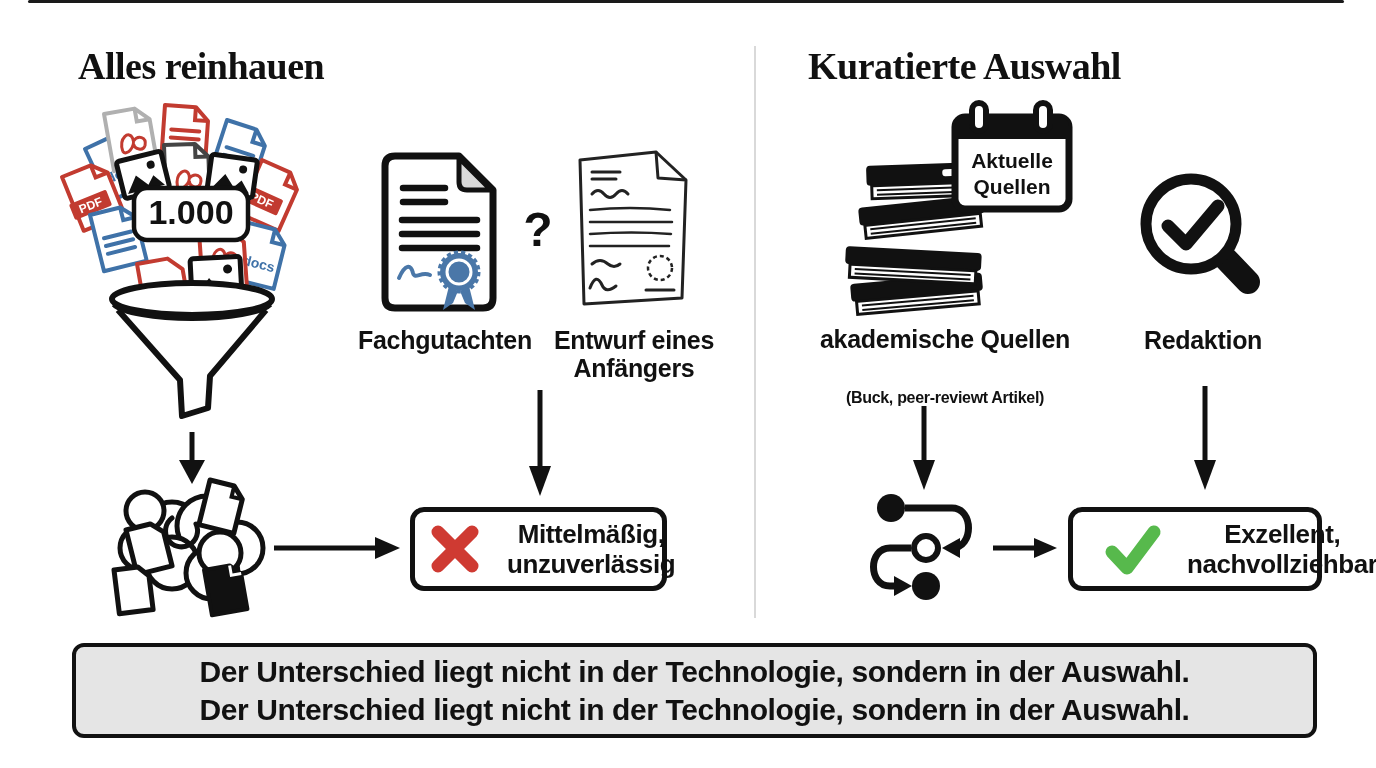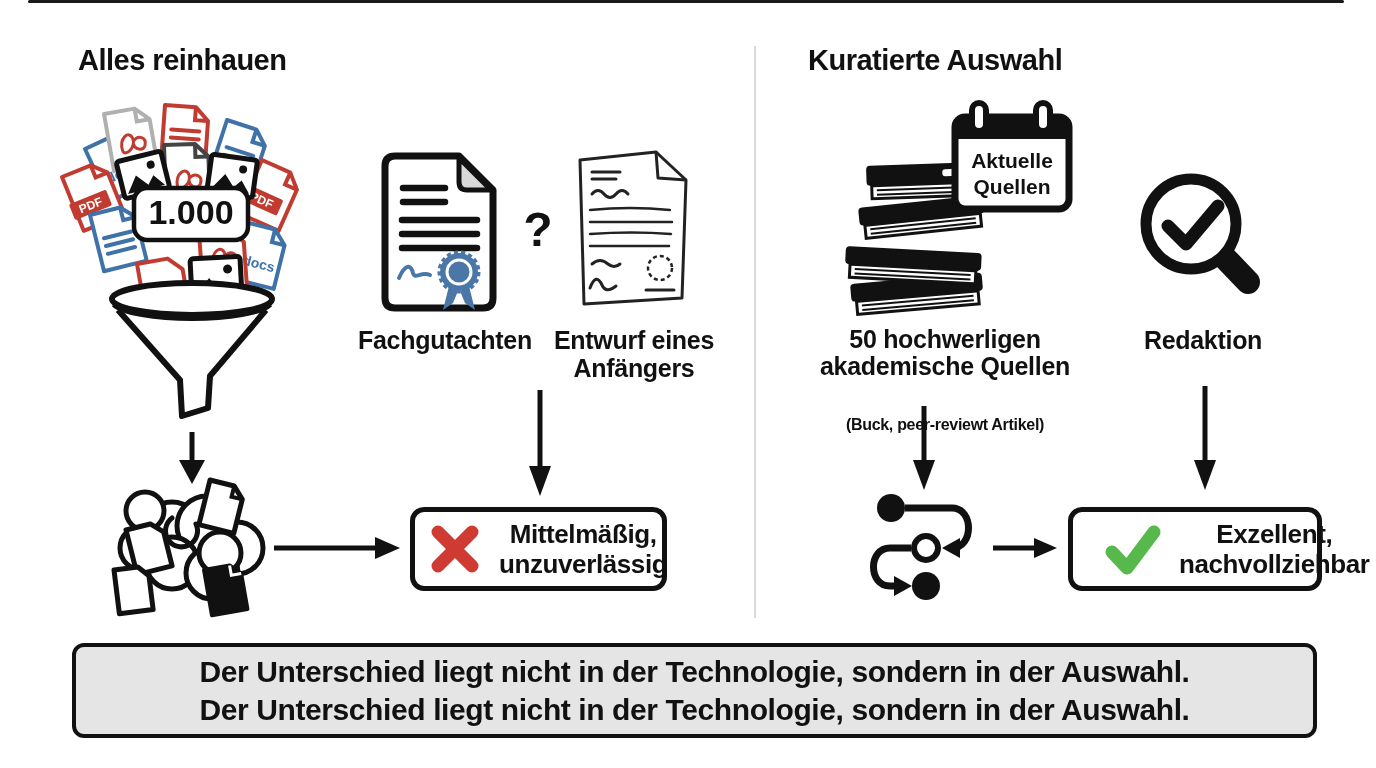--- a/index.html
+++ b/index.html
@@ -1,33 +1,33 @@
 <!DOCTYPE html>
 <html><head>
 <meta charset="utf-8">
 <style>
   * { margin:0; padding:0; box-sizing:border-box; }
   body { background:#ffffff; font-family:"Liberation Sans", sans-serif; color:#111; }
   .stage { position:relative; width:1376px; height:768px; background:#fff; overflow:hidden; }
   .abs { position:absolute; }
   .topline { left:28px; top:0; width:1316px; height:3px; background:#1a1a1a; border-radius:2px; }
   .divider { left:754px; top:46px; width:2px; height:572px; background:#d9d9d9; }
-  .heading { font-size:29px; font-weight:bold; letter-spacing:-0.5px; white-space:nowrap; }
+  .heading { font-size:38px; font-weight:bold; letter-spacing:-0.5px; white-space:nowrap;font-family:Liberation Serif, serif; }
   .h-left { left:78px; top:44px; }
   .h-right { left:808px; top:44px; }
   .caption { font-weight:bold; text-align:center; line-height:28px; font-size:25px; letter-spacing:-0.3px; }
   .cap-expert { left:345px; top:326px; width:200px; }
   .cap-novice { left:545px; top:326px; width:178px; }
   .cap-sources { left:770px; top:326px; width:350px; line-height:27px; }
   .cap-sources .small { font-size:16px; line-height:26px; display:block;margin-top:32px; }
   .cap-sources span { display:block; }
   .cap-curation { left:1118px; top:327px; width:170px; line-height:27px; }
   .cap-curation span, .cap-novice span { display:block; }
   .qmark { left:514px; top:202px; width:48px; text-align:center; font-size:48px; font-weight:bold; }
-  .result-box { border:5px solid #111; border-radius:14px; background:#fff; display:flex; align-items:center; padding:0 10px 0 14px; gap:18px; }
+  .result-box { border:5px solid #111; border-radius:14px; background:#fff; display:flex; align-items:center; padding:0 10px 0 14px; gap:26px; }
   .box-bad { left:410px; top:507px; width:257px; height:84px; }
   .box-good { left:1068px; top:507px; width:254px; height:84px;padding-left:32px; }
   .result-text { flex:1; text-align:center; font-size:26px; font-weight:bold; line-height:30px; letter-spacing:-0.4px; }
   .result-text span { display:block; }
   .footer-box { left:72px; top:643px; width:1245px; height:95px; border:4px solid #111; border-radius:12px; background:#e5e5e5;
                 display:flex; flex-direction:column; justify-content:center; text-align:center;
                 font-size:30px; font-weight:bold; line-height:38px; letter-spacing:-0.4px; white-space:nowrap; }
   svg { display:block; overflow:visible; }
   svg text { font-family:"Liberation Sans", sans-serif; }
 </style>
@@ -249,21 +249,20 @@
     <text x="62" y="93" font-size="21" font-weight="bold" fill="#111" text-anchor="middle">Quellen</text>
   </svg>
 
   <svg class="abs" style="left:1134px; top:170px;" width="138" height="142" viewBox="0 0 138 142">
     <line x1="92" y1="89" x2="114" y2="112" stroke="#111" stroke-width="24" stroke-linecap="round"></line>
     <circle cx="57" cy="54" r="45" fill="#fff" stroke="#111" stroke-width="11"></circle>
     <path d="M34 56 L52 74 L84 36" fill="none" stroke="#111" stroke-width="13" stroke-linecap="round" stroke-linejoin="round"></path>
   </svg>
 
   <div class="abs caption cap-sources">
-    <span>50 hochwerligen</span>
     <span>akademische Quellen</span>
     <span class="small">(Buck, peer-reviewt Artikel)</span>
   </div>
   <div class="abs caption cap-curation">
     <span>Redaktion</span>
   </div>
 
   <svg class="abs" style="left:911px; top:406px;" width="26" height="86" viewBox="0 0 26 86">
     <line x1="13" y1="0" x2="13" y2="56" stroke="#111" stroke-width="5"></line>
     <polygon points="13,84 2,54 24,54" fill="#111"></polygon>

